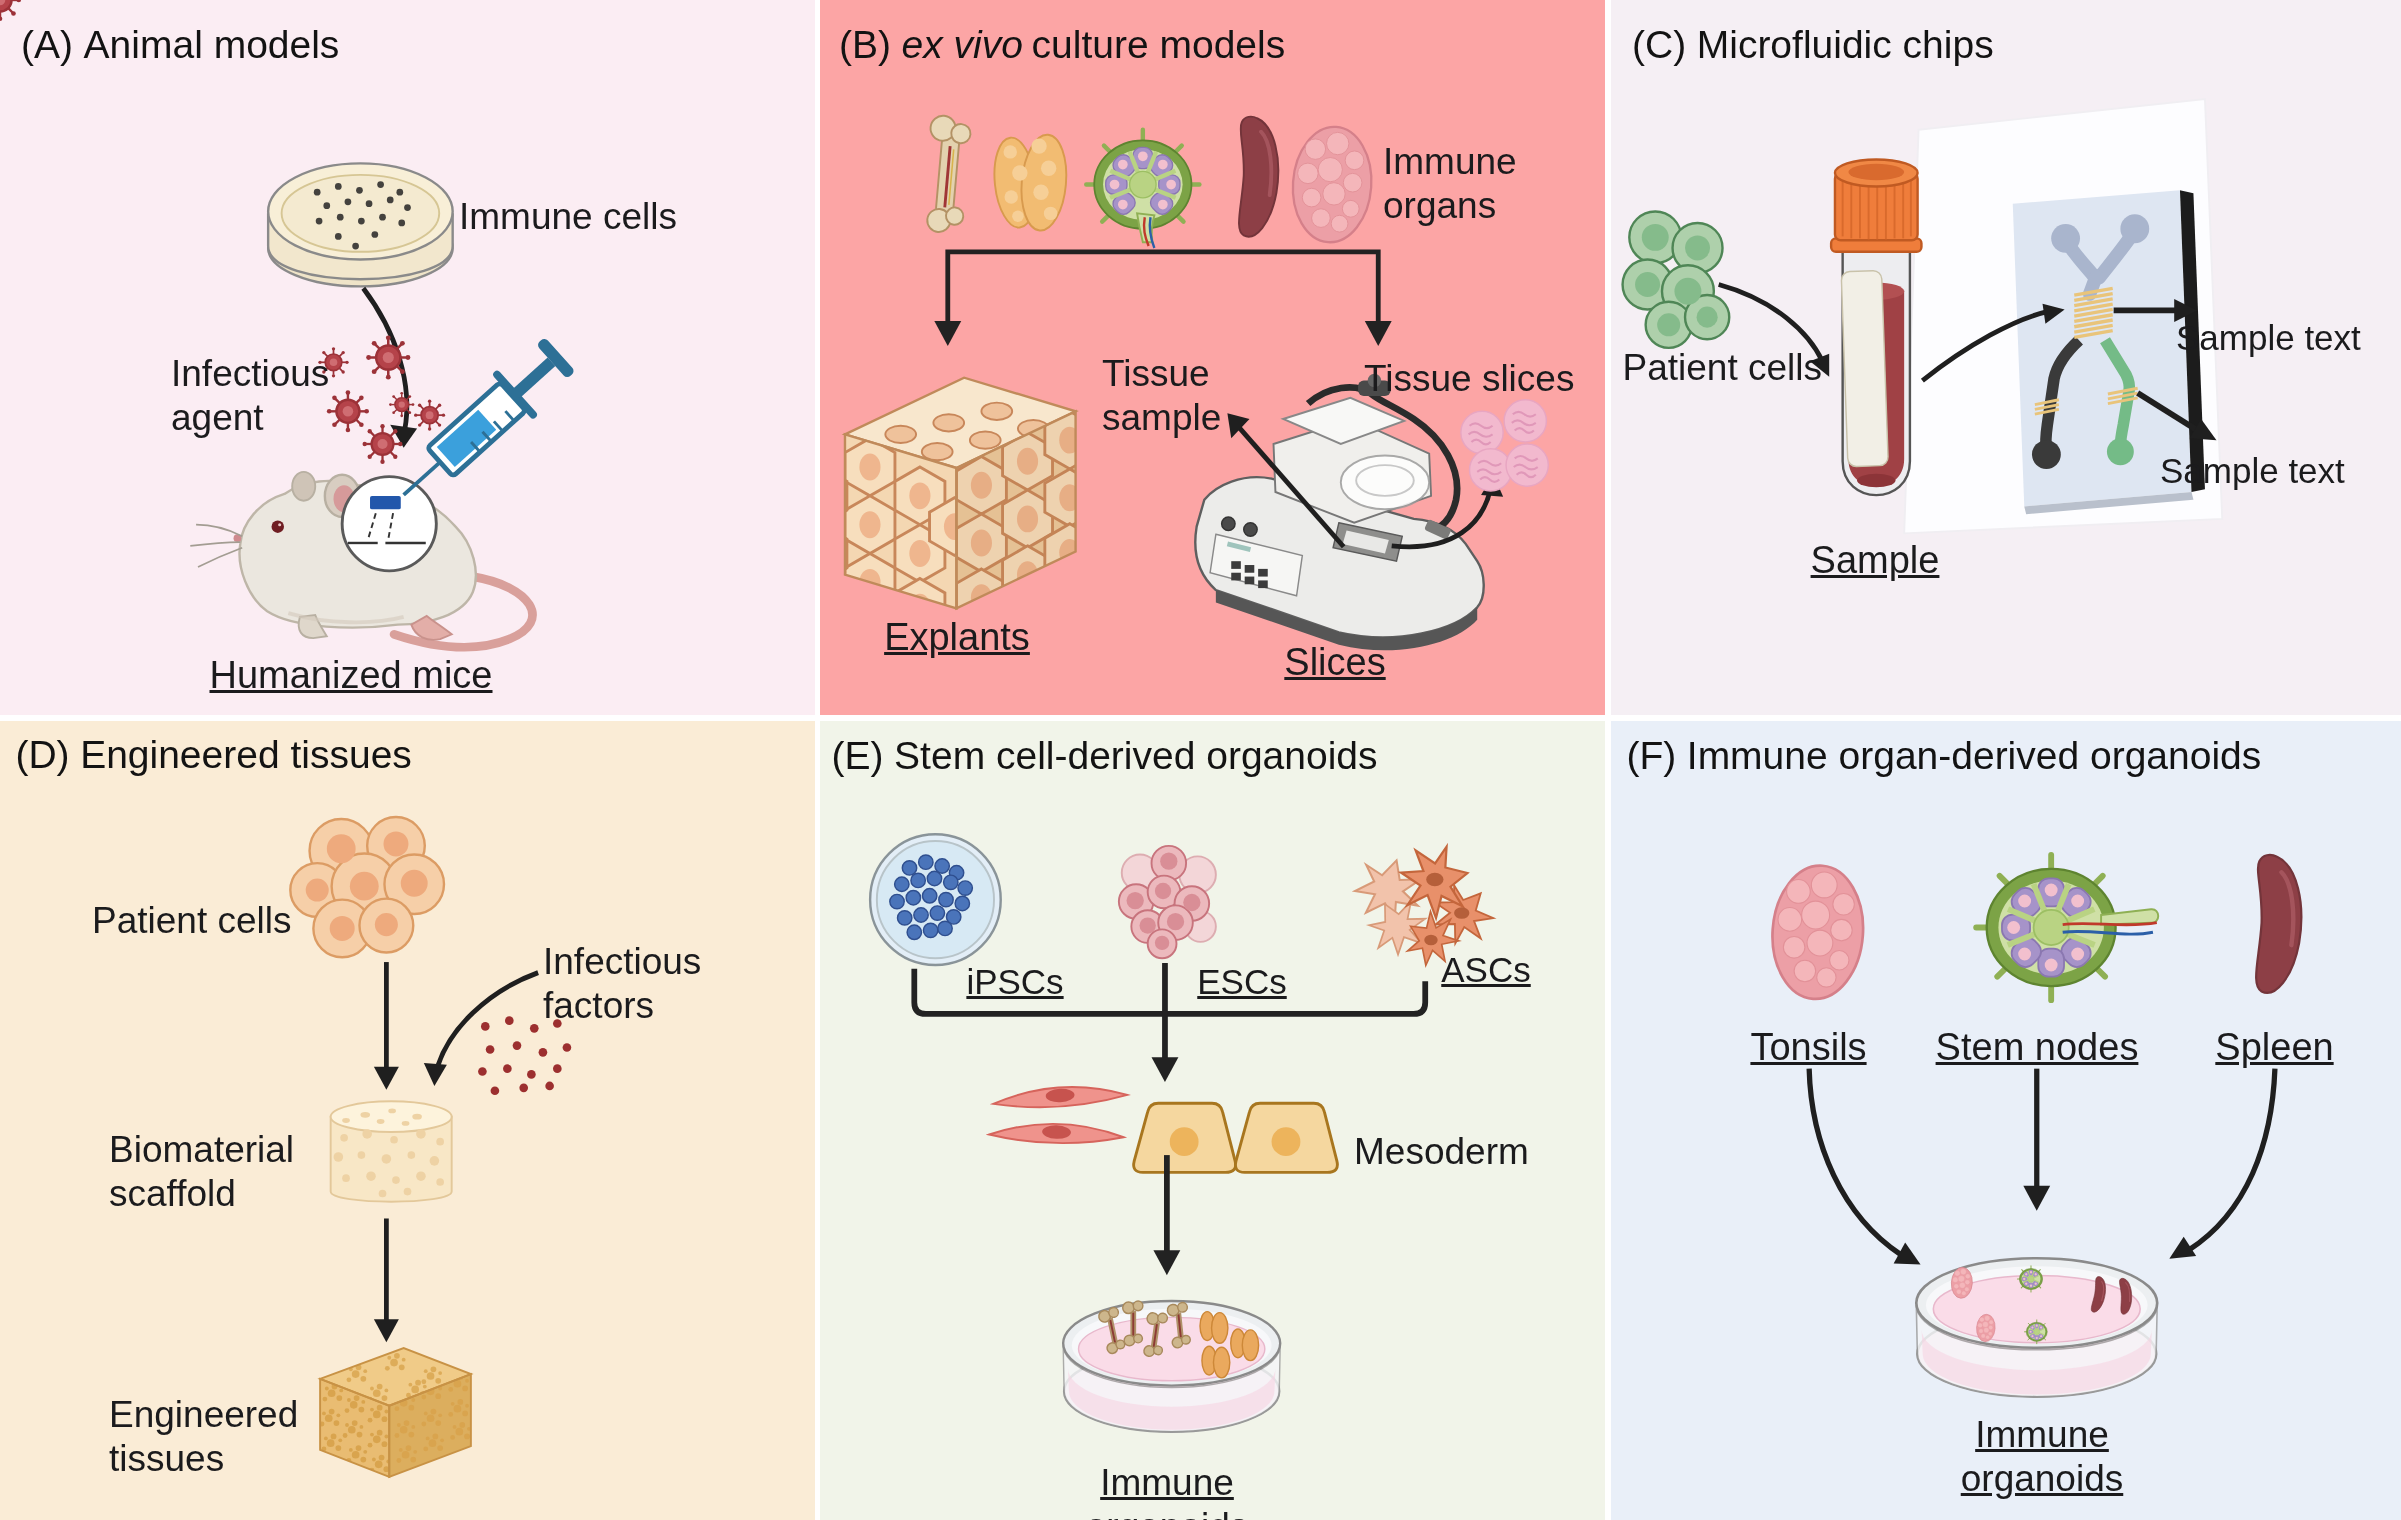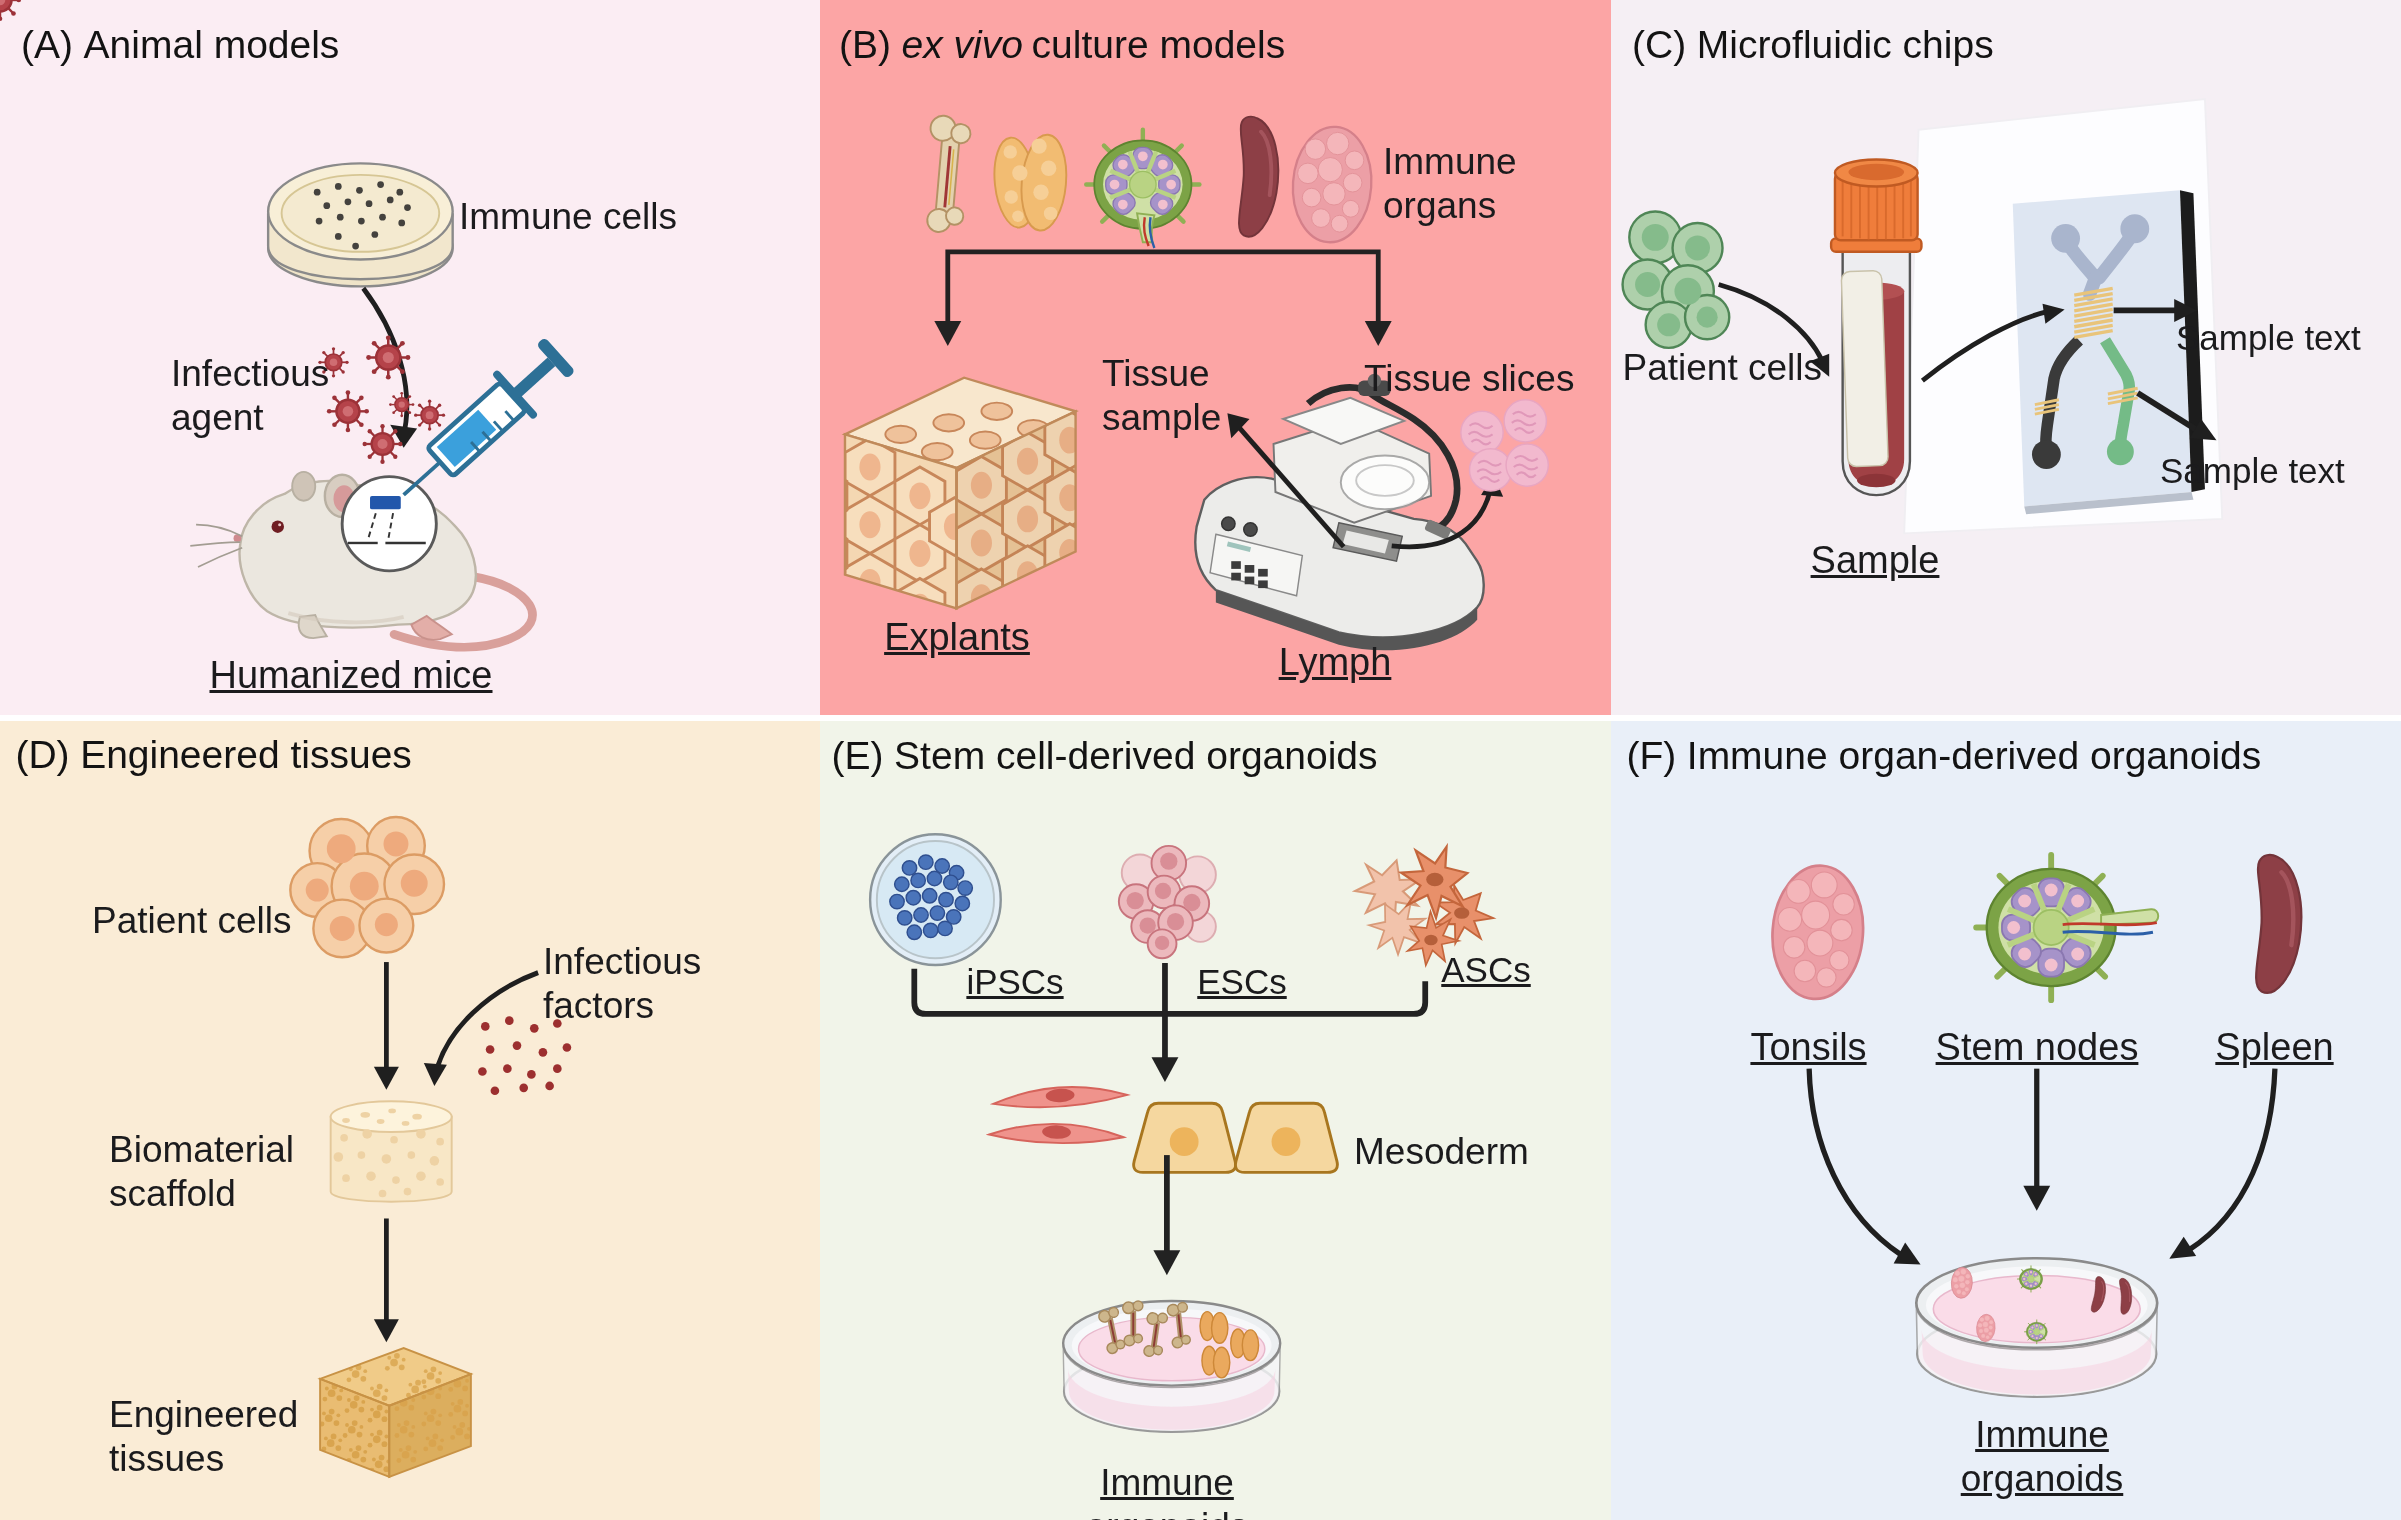--- a/index.html
+++ b/index.html
@@ -1,18 +1,18 @@
 <!DOCTYPE html>
 <html><head>
 <meta charset="utf-8">
 <style>
   html,body{margin:0;padding:0;background:#ffffff;}
   .stage{position:relative;width:2402px;height:1521px;background:#ffffff;overflow:hidden;
          font-family:"Liberation Sans",sans-serif;color:#1b1b1d;}
-  .panel{position:absolute;overflow:hidden;padding-left:18px;}
+  .panel{position:absolute;overflow:hidden;}
   #panel-a{left:0;top:0;width:815px;height:715px;}
   #panel-b{left:820px;top:0;width:785px;height:715px;}
   #panel-c{left:1611px;top:0;width:791px;height:715px;}
   #panel-d{left:0;top:721px;width:815px;height:800px;}
   #panel-e{left:820px;top:721px;width:785px;height:800px;}
   #panel-f{left:1611px;top:721px;width:791px;height:800px;}
   .art{position:absolute;left:0;top:0;}
   .title{position:absolute;font-size:39px;font-weight:500;color:#131313;white-space:nowrap;z-index:5;}
   .title .tag{margin-right:10.6px;}
   .title .it{font-style:italic;margin-right:8.6px;}
@@ -362,21 +362,21 @@
         <use href="#slice" transform="translate(734,438)"></use>
         <use href="#slice" transform="translate(698,489)"></use>
         <use href="#slice" transform="translate(736,484)"></use>
       </g>
     </svg>
     <div class="title" style="left:19px;top:23px;"><span class="tag">(B)</span><span class="it">ex vivo</span><span>culture models</span></div>
     <div class="label" style="left:563px;top:140px;width:168px;">Immune organs</div>
     <div class="label" style="left:282px;top:352px;width:154px;">Tissue sample</div>
     <div class="label nw" style="left:544px;top:357px;">Tissue slices</div>
     <div class="label f40 ctr" style="left:29px;top:615px;width:216px;">Explants</div>
-    <div class="label f40 ctr" style="left:419px;top:640px;width:192px;">Lymph</div>
+    <div class="label f40 ctr" style="left:419px;top:640px;width:192px;">Slices</div>
   </div>
 
   <div class="panel" id="panel-c" style="background: rgb(245, 239, 244);">
     <svg class="art" width="791" height="715" viewBox="0 0 823 744">
 
       <g>
         <g stroke="#4f8656" stroke-width="2.5">
           <circle cx="46" cy="247" r="27" fill="#aed0ab"></circle>
             <circle cx="90" cy="258" r="26" fill="#aed0ab"></circle>
           <circle cx="38" cy="296" r="26" fill="#aed0ab"></circle>

